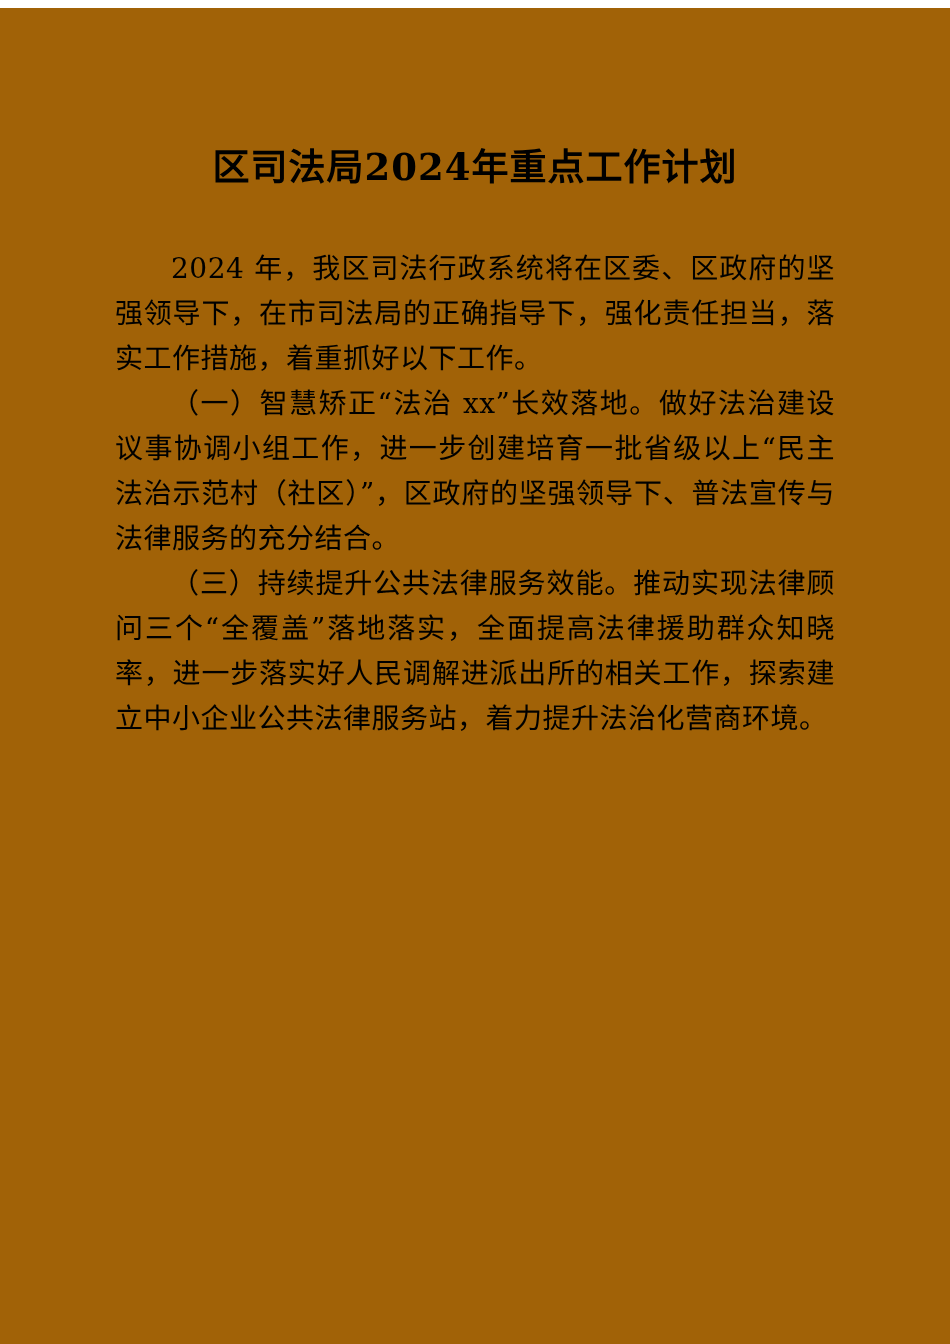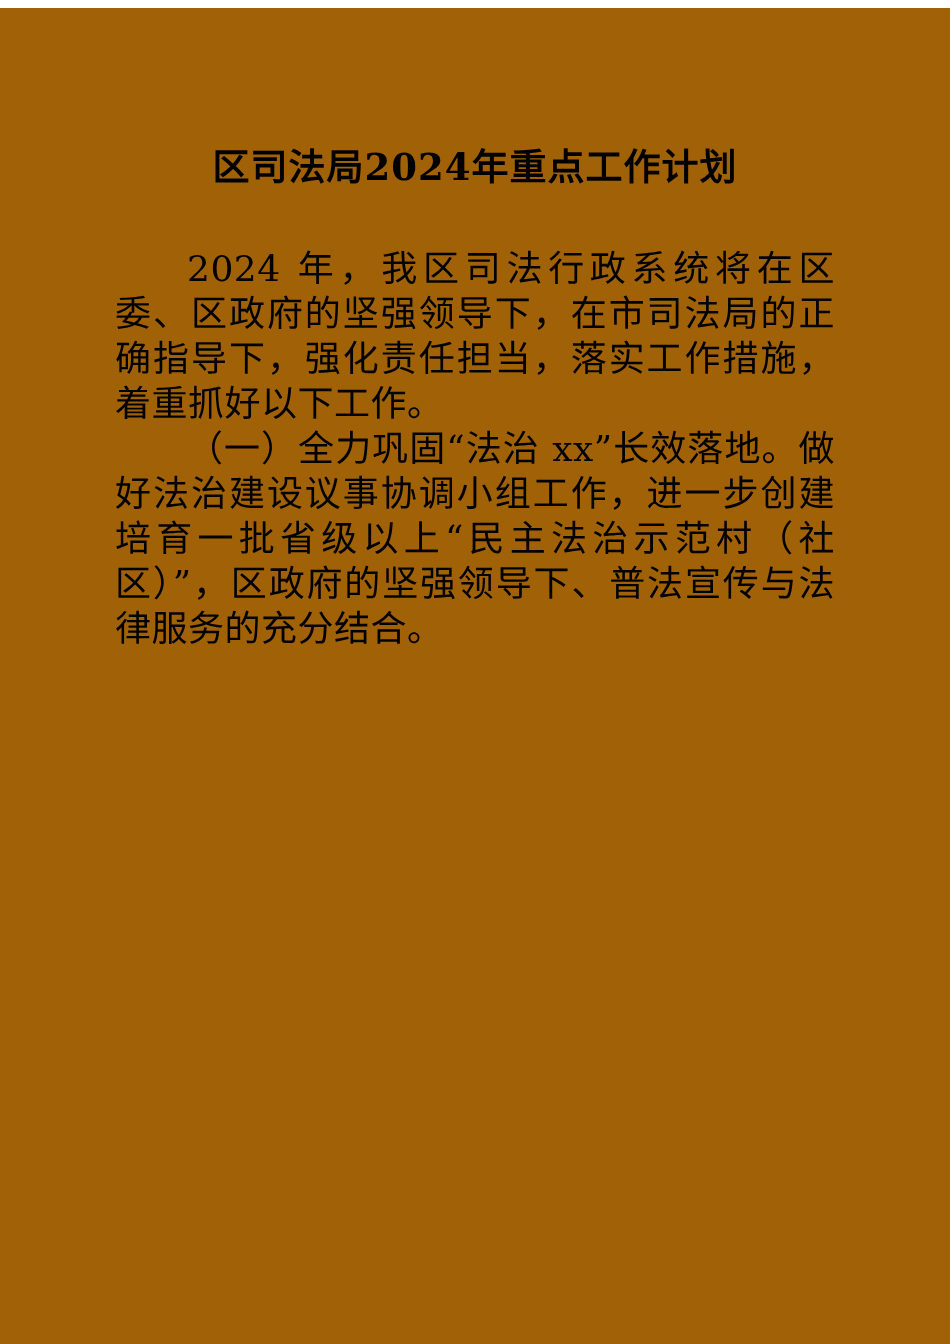--- a/index.html
+++ b/index.html
@@ -27,36 +27,37 @@
     text-align: center;
     letter-spacing: 1px;
     color: #000000;
     font-family: "DejaVu Serif", "Liberation Serif", serif;
   }
   .doc-body {
     width: 720px;
   }
   .para {
     margin: 0;
-    font-size: 36px;
+    font-size: 28px;
     line-height: 45px;
     text-align: justify;
     text-justify: inter-ideograph;
     text-indent: 2em;
     letter-spacing: 0.5px;
     color: #000000;
     word-break: break-all;
   }
   .para .lead {
     
     font-style: normal;
   }
 </style>
 </head>
 <body>
 
 <div class="page">
   <h1 class="doc-title">区司法局2024年重点工作计划</h1>
   <div class="doc-body">
     <p class="para"><span class="lead"></span><span>2024 年，我区司法行政系统将在区委、区政府的坚强领导下，在市司法局的正确指导下，强化责任担当，落实工作措施，着重抓好以下工作。</span></p>
-    <p class="para"><span class="lead">（一）全力巩固“法治 xx”长效落地。</span><span>做好法治建设议事协调小组工作，进一步创建培育一批省级以上“民主法治示范村（社区）”，区政府的坚强领导下、普法宣传与法律服务的充分结合。</span></p>
+    <p class="para"><span class="lead">（一）智慧矫正“法治 xx”长效落地。</span><span>做好法治建设议事协调小组工作，进一步创建培育一批省级以上“民主法治示范村（社区）”，区政府的坚强领导下、普法宣传与法律服务的充分结合。</span></p>
+    <p class="para"><span class="lead">（三）持续提升公共法律服务效能。</span><span>推动实现法律顾问三个“全覆盖”落地落实，全面提高法律援助群众知晓率，进一步落实好人民调解进派出所的相关工作，探索建立中小企业公共法律服务站，着力提升法治化营商环境。</span></p>
   </div>
 </div>
 
 </body></html>

